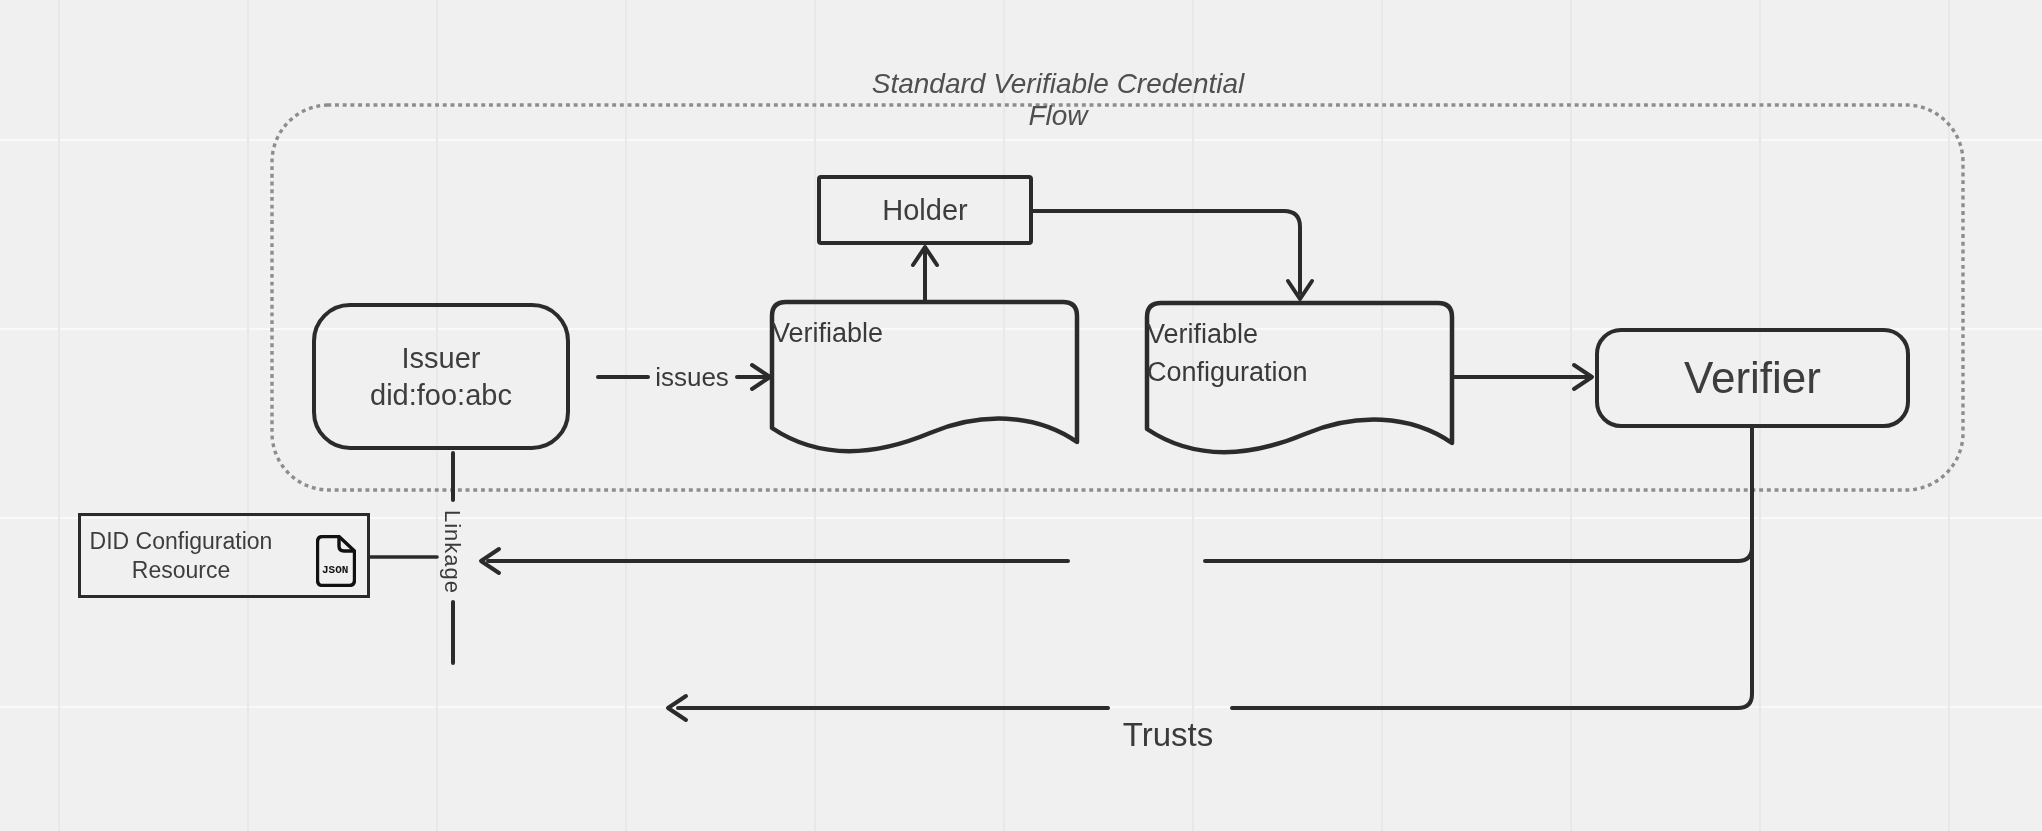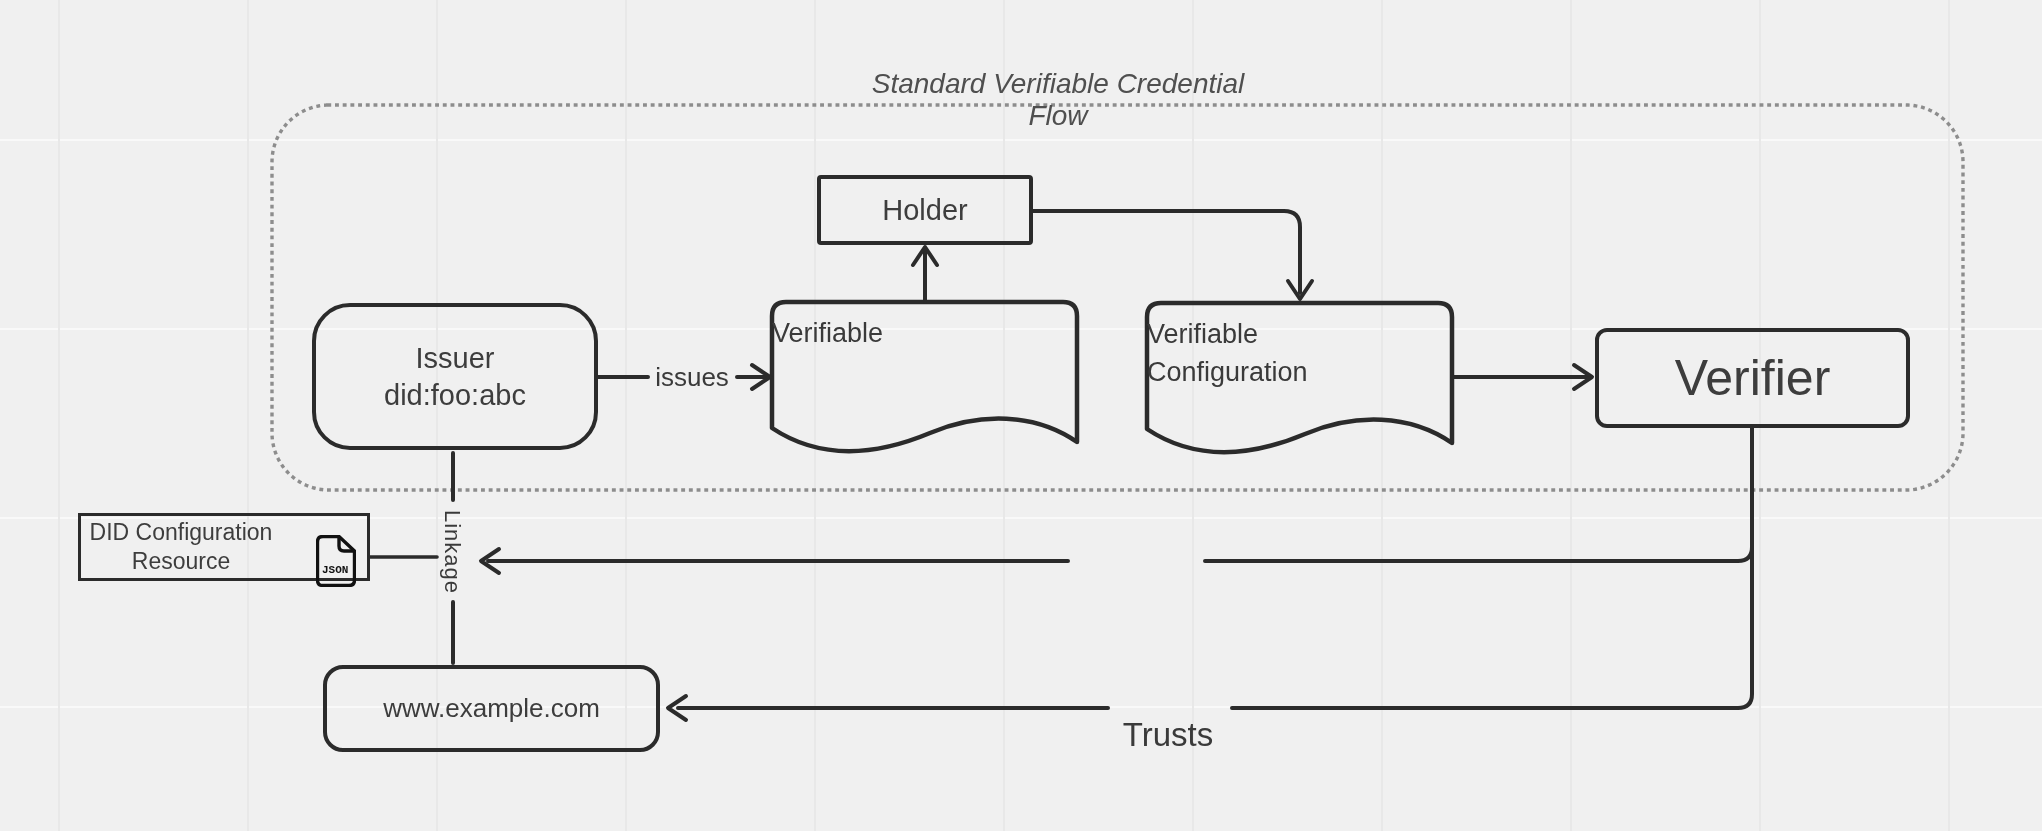--- a/index.html
+++ b/index.html
@@ -23,23 +23,23 @@
     position:absolute;
     border:4px solid #2b2b2b;
     background:transparent;
     display:flex;flex-direction:column;align-items:center;justify-content:center;
     text-align:center;
     color:#3d3d3d;
   }
   .lbl{position:absolute;text-align:center;color:#3a3a3a;}
   .title{font-size:28px;color:#4f4f4f;font-style:italic;}
   .node-holder{left:817px;top:175px;width:216px;height:70px;border-radius:4px;font-size:29px;}
-  .node-issuer{left:312px;top:303px;width:286px;height:147px;border-radius:38px;font-size:29px;line-height:37px;}
-  .node-verifier{left:1595px;top:328px;width:315px;height:100px;border-radius:12px;font-size:50px;}
-  .node-did{left:78px;top:513px;width:292px;height:68px;border-width:3px;border-radius:0;font-size:23px;line-height:29px;padding-right:86px;}
+  .node-issuer{left:312px;top:303px;width:258px;height:147px;border-radius:38px;font-size:29px;line-height:37px;}
+  .node-verifier{left:1595px;top:328px;width:315px;height:100px;border-radius:26px;font-size:44px;}
+  .node-did{left:78px;top:513px;width:292px;height:85px;border-width:3px;border-radius:0;font-size:23px;line-height:29px;padding-right:86px;}
   .node-www{left:323px;top:665px;width:337px;height:87px;border-radius:20px;font-size:26px;}
   .doc-label{width:305px;text-align:left;font-size:27px;line-height:38px;color:#3a3a3a;}
   .edge-label{font-size:33px;}
   .issues-label{font-size:26px;}
   .linkage-label{
     font-size:22px;
     writing-mode:vertical-rl;
     text-orientation:mixed;
     letter-spacing:1px;
   }
@@ -110,23 +110,20 @@
   <div class="node node-did">
     <span>DID Configuration</span>
     <span>Resource</span>
     <svg class="json-icon" width="40" height="52" viewBox="0 0 40 52">
       <path d="M 7,1.5 H 23 L 38.5,16 V 45 Q 38.5,50.5 33,50.5 H 7 Q 1.5,50.5 1.5,45 V 7 Q 1.5,1.5 7,1.5 Z" fill="none" stroke="#111" stroke-width="3.4" stroke-linejoin="round"></path>
       <path d="M 23,1.5 V 11 Q 23,16 28,16 H 38.5" fill="none" stroke="#111" stroke-width="3.4" stroke-linejoin="round"></path>
       <text x="6" y="38" font-size="11" font-weight="bold" fill="#111" font-family="Liberation Mono, monospace">JSON</text>
     </svg>
   </div>
 
-  <div class="node node-www">
-    <span>www.example.com</span>
-  </div>
 
   <div class="lbl issues-label abs" style="left:632px;top:362px;width:120px;">issues</div>
 
 
   <div class="lbl edge-label abs" style="left:1068px;top:688px;width:200px;margin-top:28px;">Trusts</div>
 
   <div class="lbl linkage-label abs" style="left:439px;top:503px;height:98px;">Linkage</div>
 
 </div>
 

